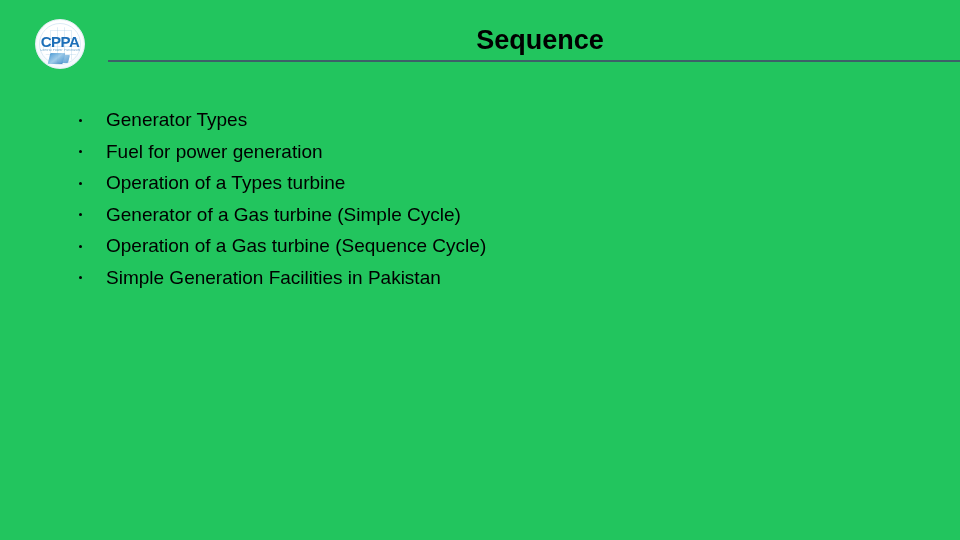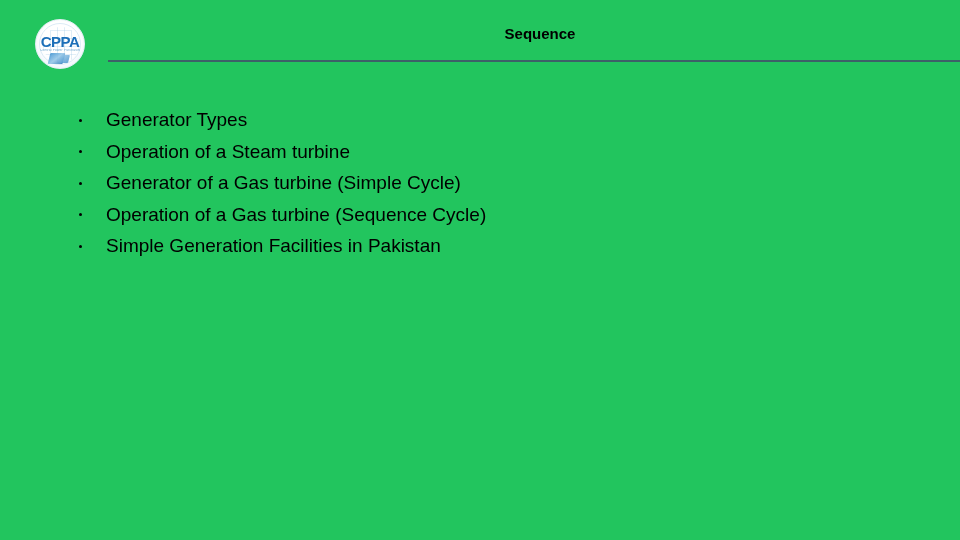--- a/index.html
+++ b/index.html
@@ -102,21 +102,21 @@
   }
 
   .title {
     position: absolute;
     left: 120px;
     right: 0;
     top: 26px;
     text-align: center;
     font-family: "Liberation Sans", sans-serif;
     font-weight: bold;
-    font-size: 15px;
+    font-size: 27px;
     color: #000000;
     line-height: 1.1;
   }
 
   .rule {
     position: absolute;
     left: 108px;
     right: 0;
     top: 60px;
     height: 2px;
@@ -198,21 +198,25 @@
 
   <div class="rule"></div>
 
   <ul class="bullets">
     <li class="bullet-row">
       <span class="bullet-dot"></span>
       <span class="bullet-text">Generator Types</span>
     </li>
     <li class="bullet-row">
       <span class="bullet-dot"></span>
-      <span class="bullet-text">Operation of a Steam turbine</span>
+      <span class="bullet-text">Fuel for power generation</span>
+    </li>
+    <li class="bullet-row">
+      <span class="bullet-dot"></span>
+      <span class="bullet-text">Operation of a Types turbine</span>
     </li>
     <li class="bullet-row">
       <span class="bullet-dot"></span>
       <span class="bullet-text">Generator of a Gas turbine (Simple Cycle)</span>
     </li>
     <li class="bullet-row">
       <span class="bullet-dot"></span>
       <span class="bullet-text">Operation of a Gas turbine (Sequence Cycle)</span>
     </li>
     <li class="bullet-row">

